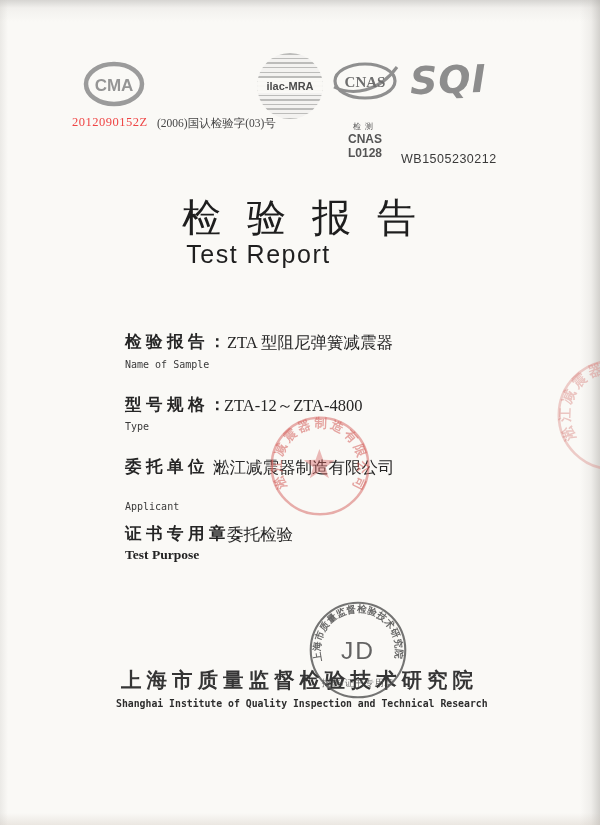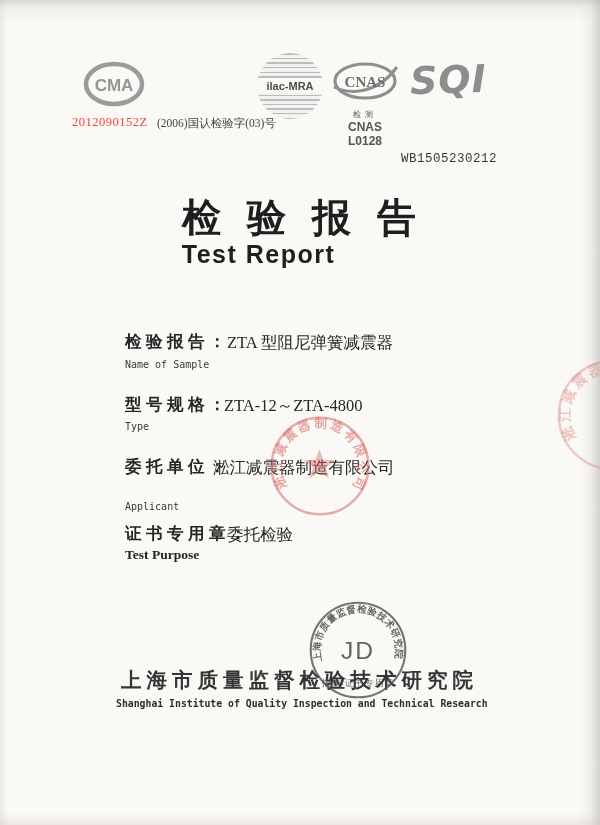--- a/index.html
+++ b/index.html
@@ -24,33 +24,33 @@
   .logo-cma{left:82px;top:60px;}
   .cma-reg{left:72px;top:115px;font-size:12.5px;color:#ef4444;letter-spacing:.5px;}
   .logo-cal{left:154px;top:50px;}
   .cal-reg{left:157px;top:116px;font-size:11.5px;color:#454545;}
   .logo-ilac{left:257px;top:53px;width:66px;height:66px;border-radius:50%;overflow:hidden;
     background:repeating-linear-gradient(0deg,#bcbcba 0px,#bcbcba 1.4px,#f3f2f0 1.4px,#f3f2f0 4.6px);}
   .ilac-band{position:absolute;left:0;top:25px;width:66px;height:15px;background:rgba(250,249,246,.96);
     display:flex;align-items:center;justify-content:center;}
   .ilac-label{font-family:"Liberation Sans","DejaVu Sans",sans-serif;font-weight:bold;font-size:11px;color:#4c4c4c;}
   .logo-cnas{left:331px;top:60px;width:68px;text-align:center;}
-  .cnas-sub1{font-size:8px;color:#5a5a5a;letter-spacing:4px;margin-top:1px;}
+  .cnas-sub1{font-size:8px;color:#5a5a5a;letter-spacing:4px;margin-top:13px;}
   .cnas-sub2{font-family:"Liberation Sans","DejaVu Sans",sans-serif;font-size:12px;font-weight:bold;color:#555;}
   .logo-sqi{left:410px;top:58px;font-family:"DejaVu Sans","Liberation Sans",sans-serif;
     font-weight:bold;font-style:italic;font-size:38px;color:#8d8d8d;transform:rotate(-2deg);letter-spacing:1px;}
 
-  .report-number{left:401px;top:152px;font-family:Liberation Mono, monospace;
+  .report-number{left:401px;top:152px;font-family:Liberation Sans, sans-serif;
     font-size:12.5px;color:#3a3a3a;letter-spacing:.5px;}
 
   
   .title-zh{left:0;top:191px;width:600px;text-align:center;box-sizing:border-box;padding-left:24px;
-    font-size:39px;font-weight:bold;letter-spacing:26px;color:#1e1e1e;}
+    font-size:39px;font-weight:normal;letter-spacing:26px;color:#1e1e1e;}
   .title-en{left:0;top:240px;width:505px;text-align:center;box-sizing:border-box;padding-left:12px;
-    font-family:"Liberation Sans","DejaVu Sans",sans-serif;font-size:25px;font-weight:bold;
+    font-family:"Liberation Sans","DejaVu Sans",sans-serif;font-size:25px;font-weight:normal;
     letter-spacing:1.5px;color:#1f1f1f;}
 
   
   .f-label{font-weight:bold;font-size:16.5px;letter-spacing:4.5px;color:#252525;}
   .f-value{font-size:16.5px;color:#262626;font-family:"Liberation Serif","DejaVu Serif","DejaVu Sans",serif;}
   .f-sub{font-family:"DejaVu Sans Mono","Liberation Mono",monospace;font-size:10px;color:#3a3a3a;}
   .f-sub-serif{font-family:"Liberation Serif","DejaVu Serif",serif;font-weight:bold;font-size:13.5px;color:#222;}
   .r1l{left:125px;top:331px;} .r1v{left:227px;top:332px;} .r1s{left:125px;top:359px;text-align:center;}
   .r2l{left:125px;top:394px;} .r2v{left:224px;top:395px;} .r2s{left:125px;top:421px;}
   .r3l{left:125px;top:456px;} .r3v{left:213px;top:457px;} .r3s{left:125px;top:501px;}

